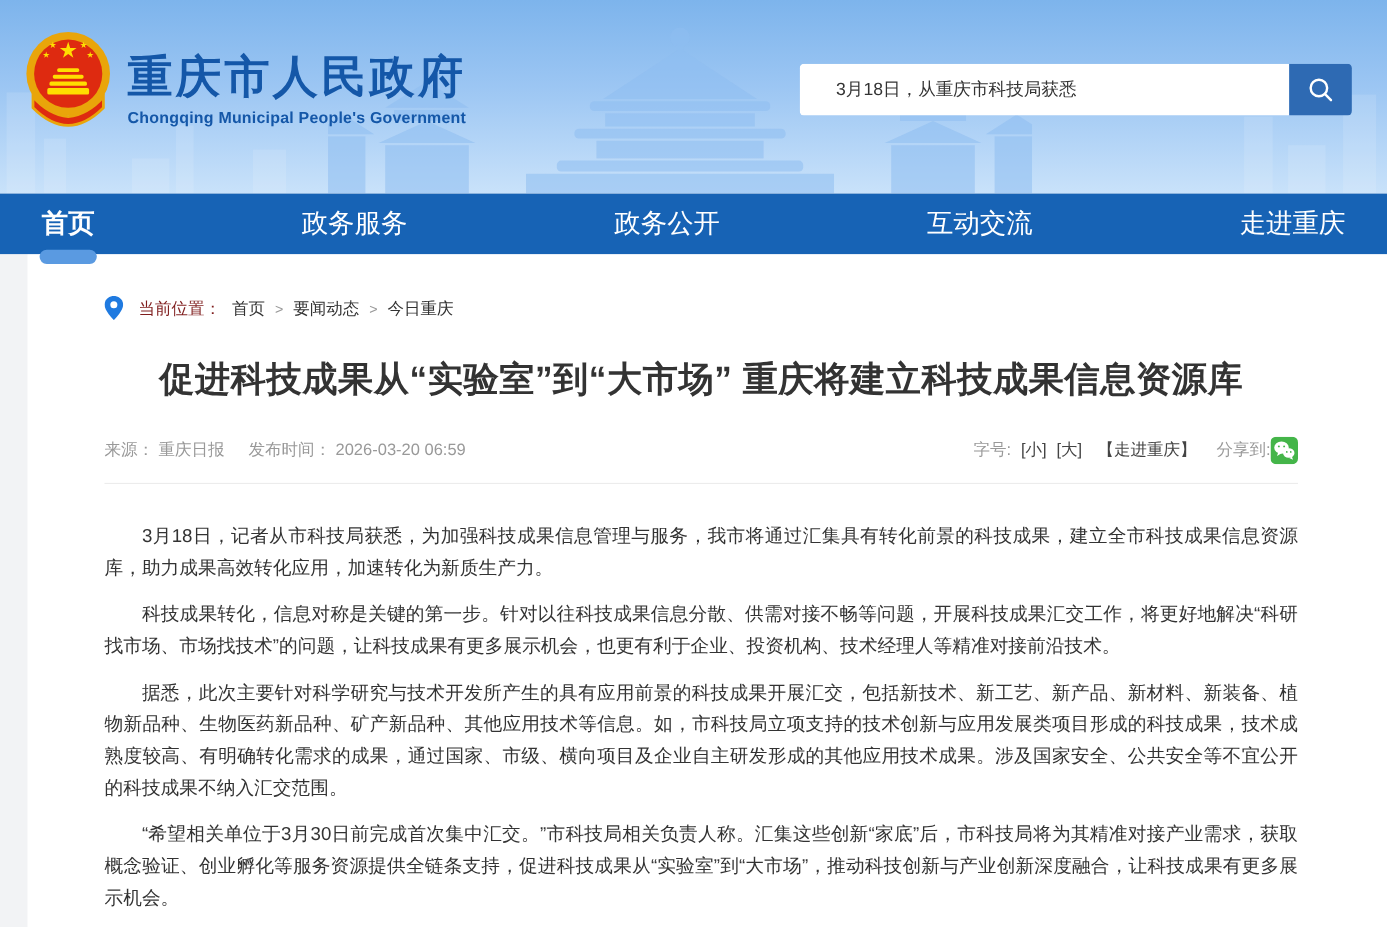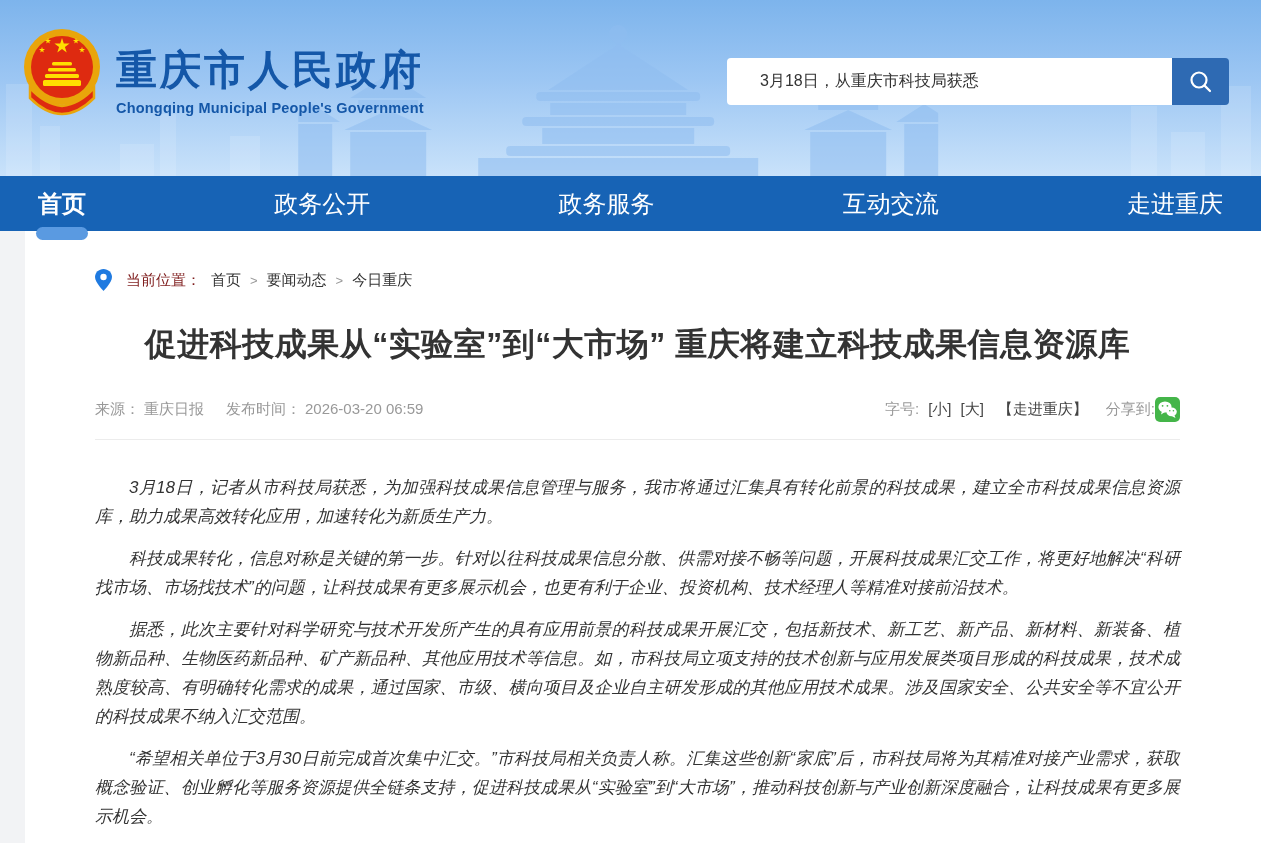--- a/index.html
+++ b/index.html
@@ -75,21 +75,20 @@
   .meta-gap{display:inline-block;width:14px;}
   .meta-right{display:flex;align-items:center;}
   .meta-right .lbl{color:#999;}
   .ctrl{color:#444;cursor:pointer;margin-left:9px;}
   .share-lbl{margin-left:18px;color:#999;}
   .wechat{display:flex;align-items:center;cursor:pointer;}
   .divider{border-bottom:1px solid #ececec;margin-top:17px;}
   .article-body{
     margin-top:33px;font-size:17px;line-height:29px;color:#333;
     text-align:justify;
-    font-style:italic;
   }
   .article-body p{margin:0 0 13px;text-indent:2em;}
 </style>
 </head>
 <body>
 
 <div class="header">
 
   <svg class="city-left" width="280" height="110" viewBox="0 0 280 110">
     <g fill="#ffffff" opacity="0.35">
@@ -173,24 +172,24 @@
     </button>
   </div>
 </div>
 
 <div class="nav">
   <div class="nav-item active">
     <span>首页</span>
     <span class="active-pill"></span>
   </div>
   <div class="nav-item">
+    <span>政务服务</span>
+  </div>
+  <div class="nav-item">
     <span>政务公开</span>
-  </div>
-  <div class="nav-item">
-    <span>政务服务</span>
   </div>
   <div class="nav-item">
     <span>互动交流</span>
   </div>
   <div class="nav-item">
     <span>走进重庆</span>
   </div>
 </div>
 
 <div class="content">

